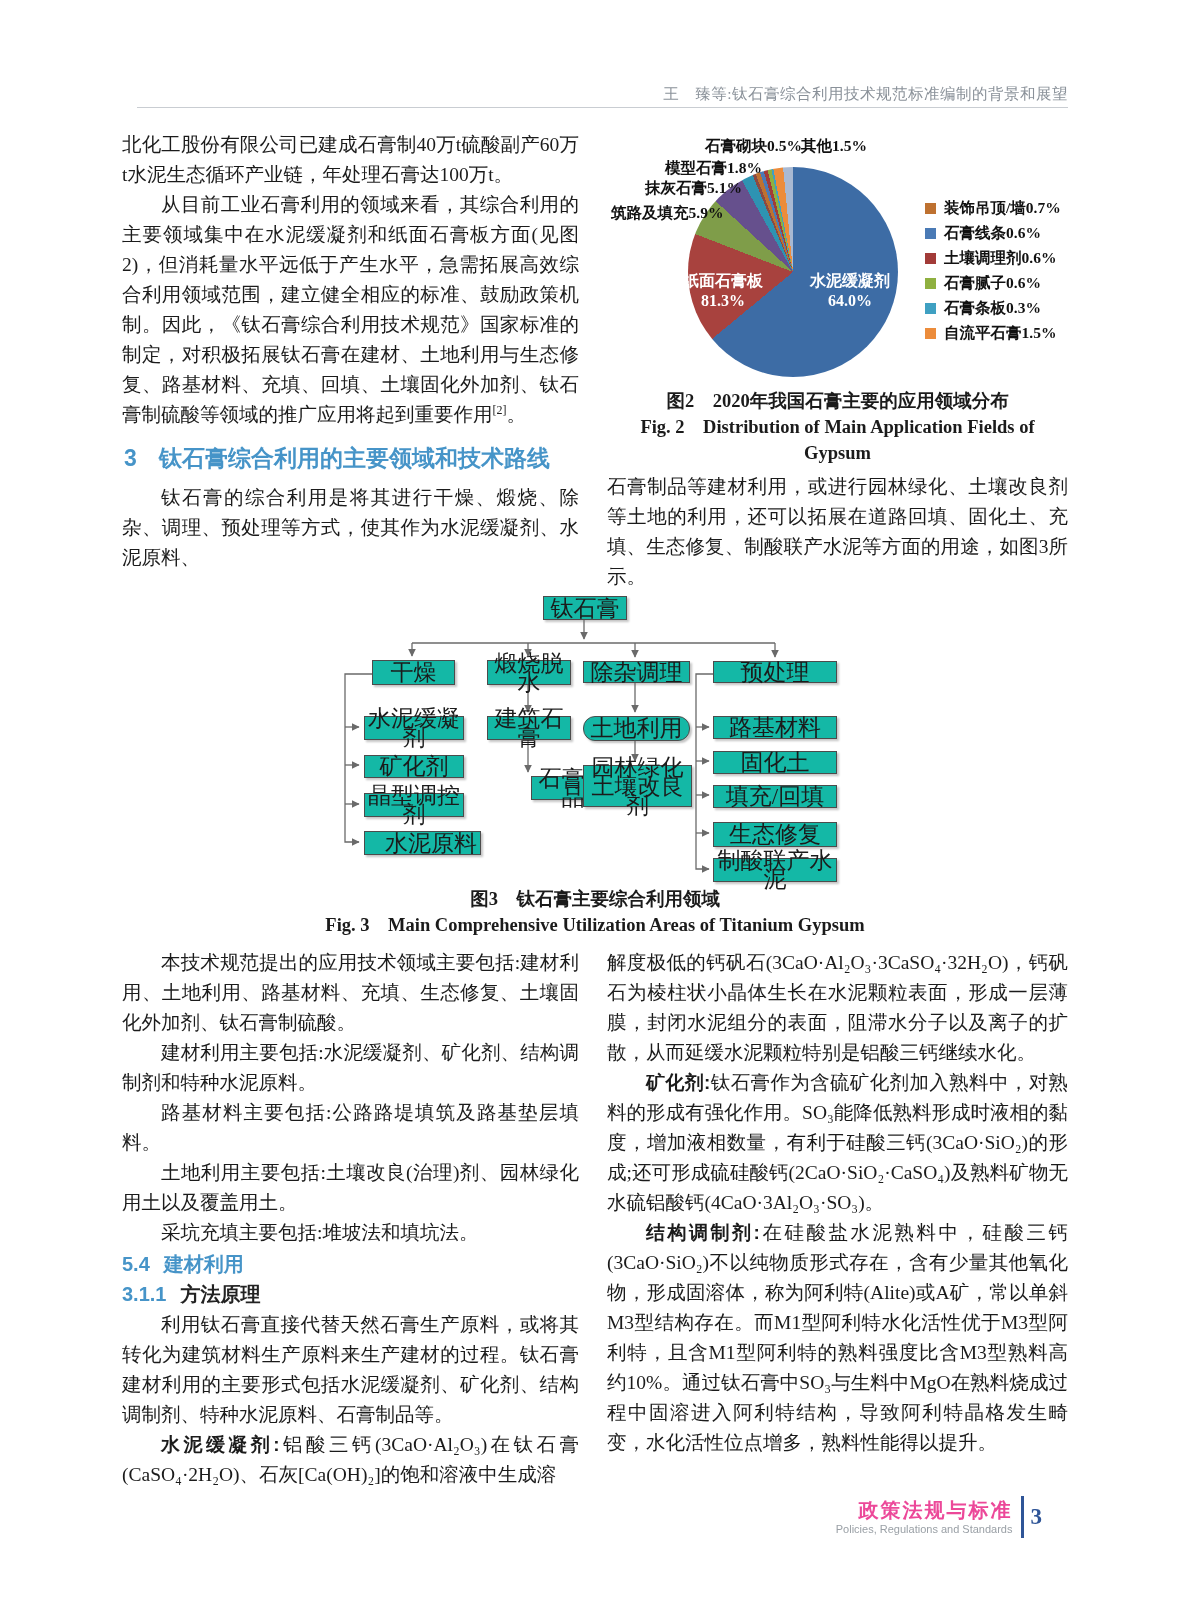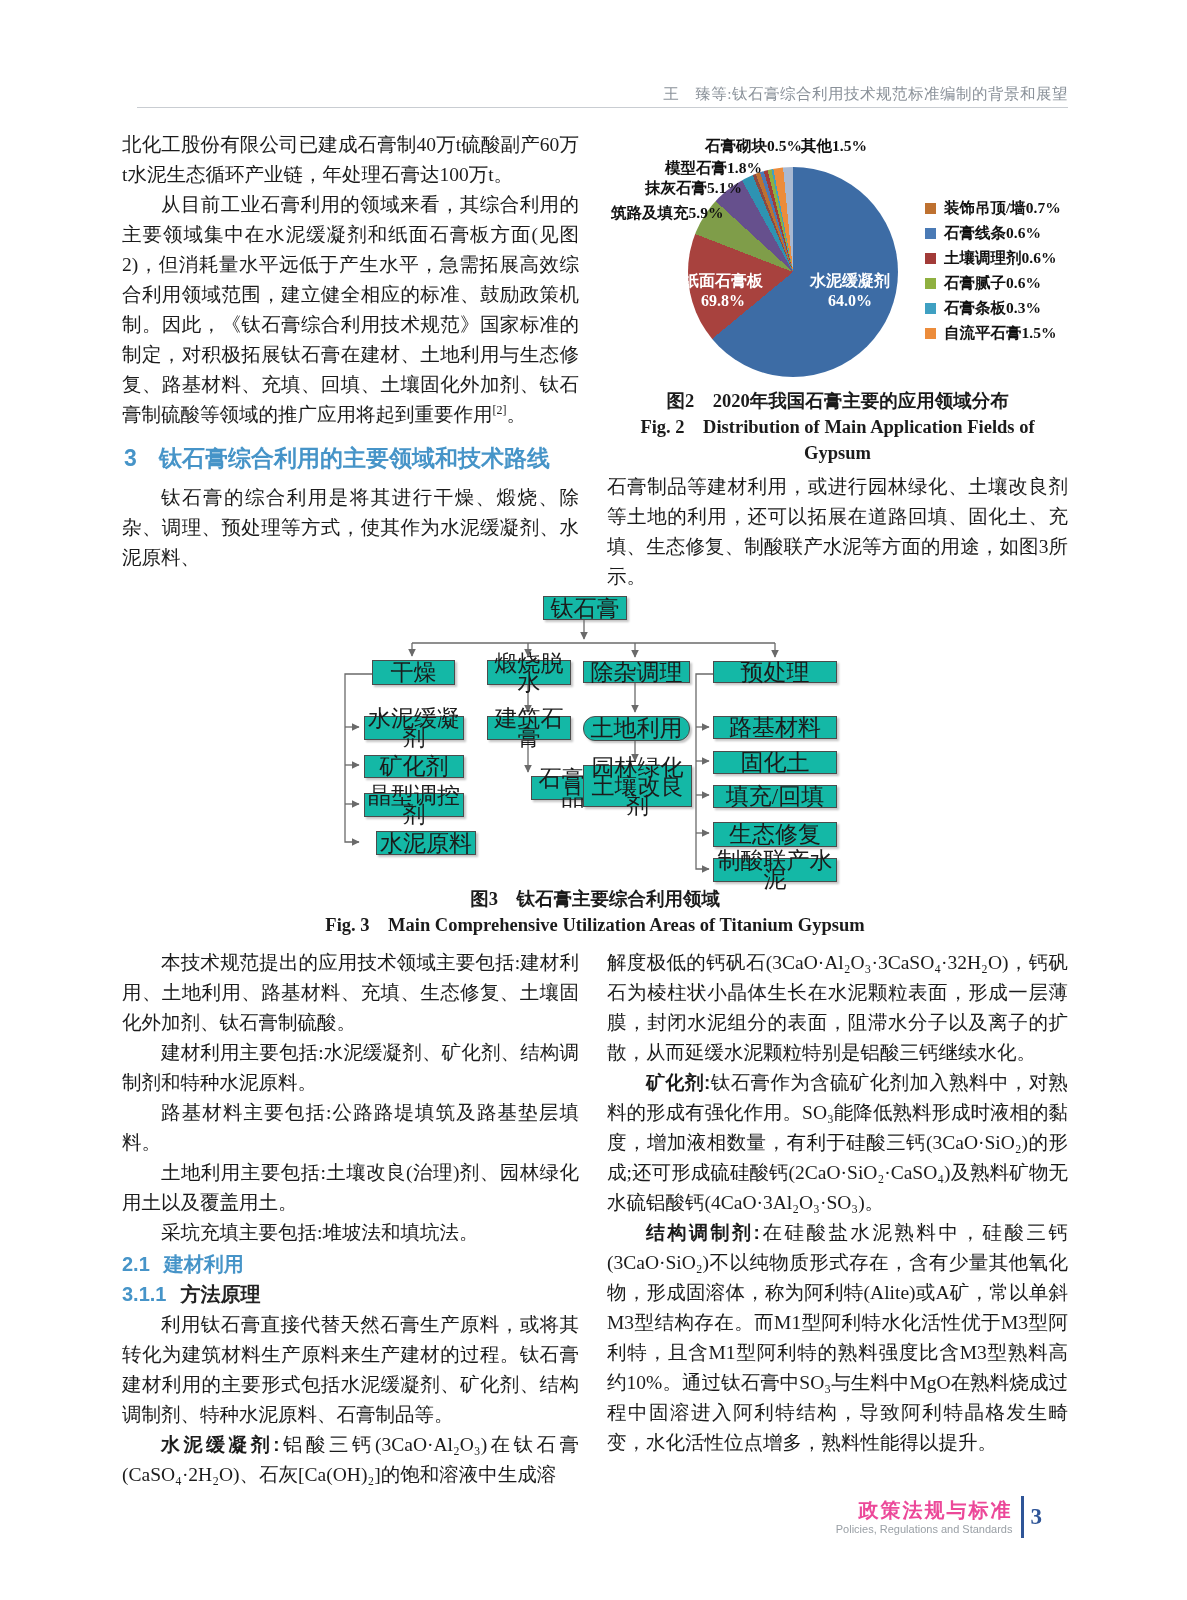--- a/index.html
+++ b/index.html
@@ -78,21 +78,21 @@
   <div class="col-right-top">
     <div class="fig2-chart">
       <div class="pie" id="pie" style="background: conic-gradient(rgb(61, 108, 165) 0%, rgb(61, 108, 165) 64%, rgb(168, 66, 62) 64%, rgb(168, 66, 62) 80.9%, rgb(127, 157, 73) 80.9%, rgb(127, 157, 73) 86.8%, rgb(102, 80, 141) 86.8%, rgb(102, 80, 141) 91.9%, rgb(46, 147, 178) 91.9%, rgb(46, 147, 178) 93.7%, rgb(139, 74, 67) 93.7%, rgb(139, 74, 67) 94.2%, rgb(190, 113, 48) 94.2%, rgb(190, 113, 48) 94.9%, rgb(74, 122, 181) 94.9%, rgb(74, 122, 181) 95.5%, rgb(162, 59, 56) 95.5%, rgb(162, 59, 56) 96.1%, rgb(143, 176, 64) 96.1%, rgb(143, 176, 64) 96.7%, rgb(63, 160, 194) 96.7%, rgb(63, 160, 194) 97%, rgb(236, 140, 59) 97%, rgb(236, 140, 59) 98.5%, rgb(169, 185, 210) 98.5%, rgb(169, 185, 210) 100%);"></div>
       <div class="pie-out-label" style="left:98px;top:4px;">石膏砌块0.5%</div>
       <div class="pie-out-label" style="left:194px;top:4px;">其他1.5%</div>
       <div class="pie-out-label" style="left:58px;top:26px;">模型石膏1.8%</div>
       <div class="pie-out-label" style="left:38px;top:46px;">抹灰石膏5.1%</div>
       <div class="pie-out-label" style="left:4px;top:71px;">筑路及填充5.9%</div>
       <div class="pie-in-label" style="left:66px;top:139px;">
         <div>纸面石膏板</div>
-        <div>69.8%</div>
+        <div>81.3%</div>
       </div>
       <div class="pie-in-label" style="left:193px;top:139px;">
         <div>水泥缓凝剂</div>
         <div>64.0%</div>
       </div>
       <div class="legend">
         <div class="legend-row">
             <span class="legend-swatch" style="background: rgb(190, 113, 48);"></span>
             <span class="legend-label">装饰吊顶/墙0.7%</span>
           </div>
@@ -155,21 +155,21 @@
       </g>
     </svg>
     <div class="dbox" style="left:203px;top:8px;width:82px;height:22px;">钛石膏</div>
     <div class="dbox" style="left:32px;top:72px;width:81px;height:23px;">干燥</div>
     <div class="dbox" style="left:147px;top:72px;width:82px;height:23px;">煅烧脱水</div>
     <div class="dbox" style="left:243px;top:73px;width:105px;height:20px;">除杂调理</div>
     <div class="dbox" style="left:373px;top:73px;width:122px;height:20px;">预处理</div>
     <div class="dbox" style="left:24px;top:128px;width:98px;height:22px;">水泥缓凝剂</div>
     <div class="dbox" style="left:24px;top:167px;width:98px;height:21px;">矿化剂</div>
     <div class="dbox" style="left:24px;top:205px;width:98px;height:22px;">晶型调控剂</div>
-    <div class="dbox" style="left:36px;top:243px;width:98px;height:22px;">水泥原料</div>
+    <div class="dbox" style="left:24px;top:243px;width:98px;height:22px;padding-left:17px;">水泥原料</div>
     <div class="dbox" style="left:147px;top:128px;width:82px;height:22px;">建筑石膏</div>
     <div class="dbox" style="left:147px;top:188px;width:82px;height:22px;margin-left:44px;">石膏制品</div>
     <div class="dbox" style="left:243px;top:128px;width:105px;height:23px;border-radius:12px;">土地利用</div>
     <div class="dbox" style="left:243px;top:177px;width:107px;height:40px;">园林绿化
 土壤改良剂</div>
     <div class="dbox" style="left:373px;top:128px;width:122px;height:21px;">路基材料</div>
     <div class="dbox" style="left:373px;top:163px;width:122px;height:21px;">固化土</div>
     <div class="dbox" style="left:373px;top:197px;width:122px;height:21px;">填充/回填</div>
     <div class="dbox" style="left:373px;top:234px;width:122px;height:23px;">生态修复</div>
     <div class="dbox" style="left:373px;top:270px;width:122px;height:22px;">制酸联产水泥</div>
@@ -180,21 +180,21 @@
     <div class="cap-line">Fig. 3　Main Comprehensive Utilization Areas of Titanium Gypsum</div>
   </div>
 
   <div class="col-left-bot">
     <p class="p ind" style="margin:0">本技术规范提出的应用技术领域主要包括:建材利用、土地利用、路基材料、充填、生态修复、土壤固化外加剂、钛石膏制硫酸。</p>
     <p class="p ind" style="margin:0">建材利用主要包括:水泥缓凝剂、矿化剂、结构调制剂和特种水泥原料。</p>
     <p class="p ind" style="margin:0">路基材料主要包括:公路路堤填筑及路基垫层填料。</p>
     <p class="p ind" style="margin:0">土地利用主要包括:土壤改良(治理)剂、园林绿化用土以及覆盖用土。</p>
     <p class="p ind" style="margin:0">采坑充填主要包括:堆坡法和填坑法。</p>
     <div class="h-sub">
-      <span>2.1</span><span class="gap"></span><span>建材利用</span>
+      <span>5.4</span><span class="gap"></span><span>建材利用</span>
     </div>
     <div class="h-sub">
       <span>3.1.1</span><span class="gap"></span><span class="blk">方法原理</span>
     </div>
     <p class="p ind" style="margin:2px 0 0 0">利用钛石膏直接代替天然石膏生产原料，或将其转化为建筑材料生产原料来生产建材的过程。钛石膏建材利用的主要形式包括水泥缓凝剂、矿化剂、结构调制剂、特种水泥原料、石膏制品等。</p>
     <p class="p ind" style="margin:0"><span class="lead">水泥缓凝剂:</span><span>铝酸三钙(3CaO·Al₂O₃)在钛石膏(CaSO₄·2H₂O)、石灰[Ca(OH)₂]的饱和溶液中生成溶</span></p>
   </div>
 
   <div class="col-right-bot">
     <p class="p" style="margin:0">解度极低的钙矾石(3CaO·Al₂O₃·3CaSO₄·32H₂O)，钙矾石为棱柱状小晶体生长在水泥颗粒表面，形成一层薄膜，封闭水泥组分的表面，阻滞水分子以及离子的扩散，从而延缓水泥颗粒特别是铝酸三钙继续水化。</p>

